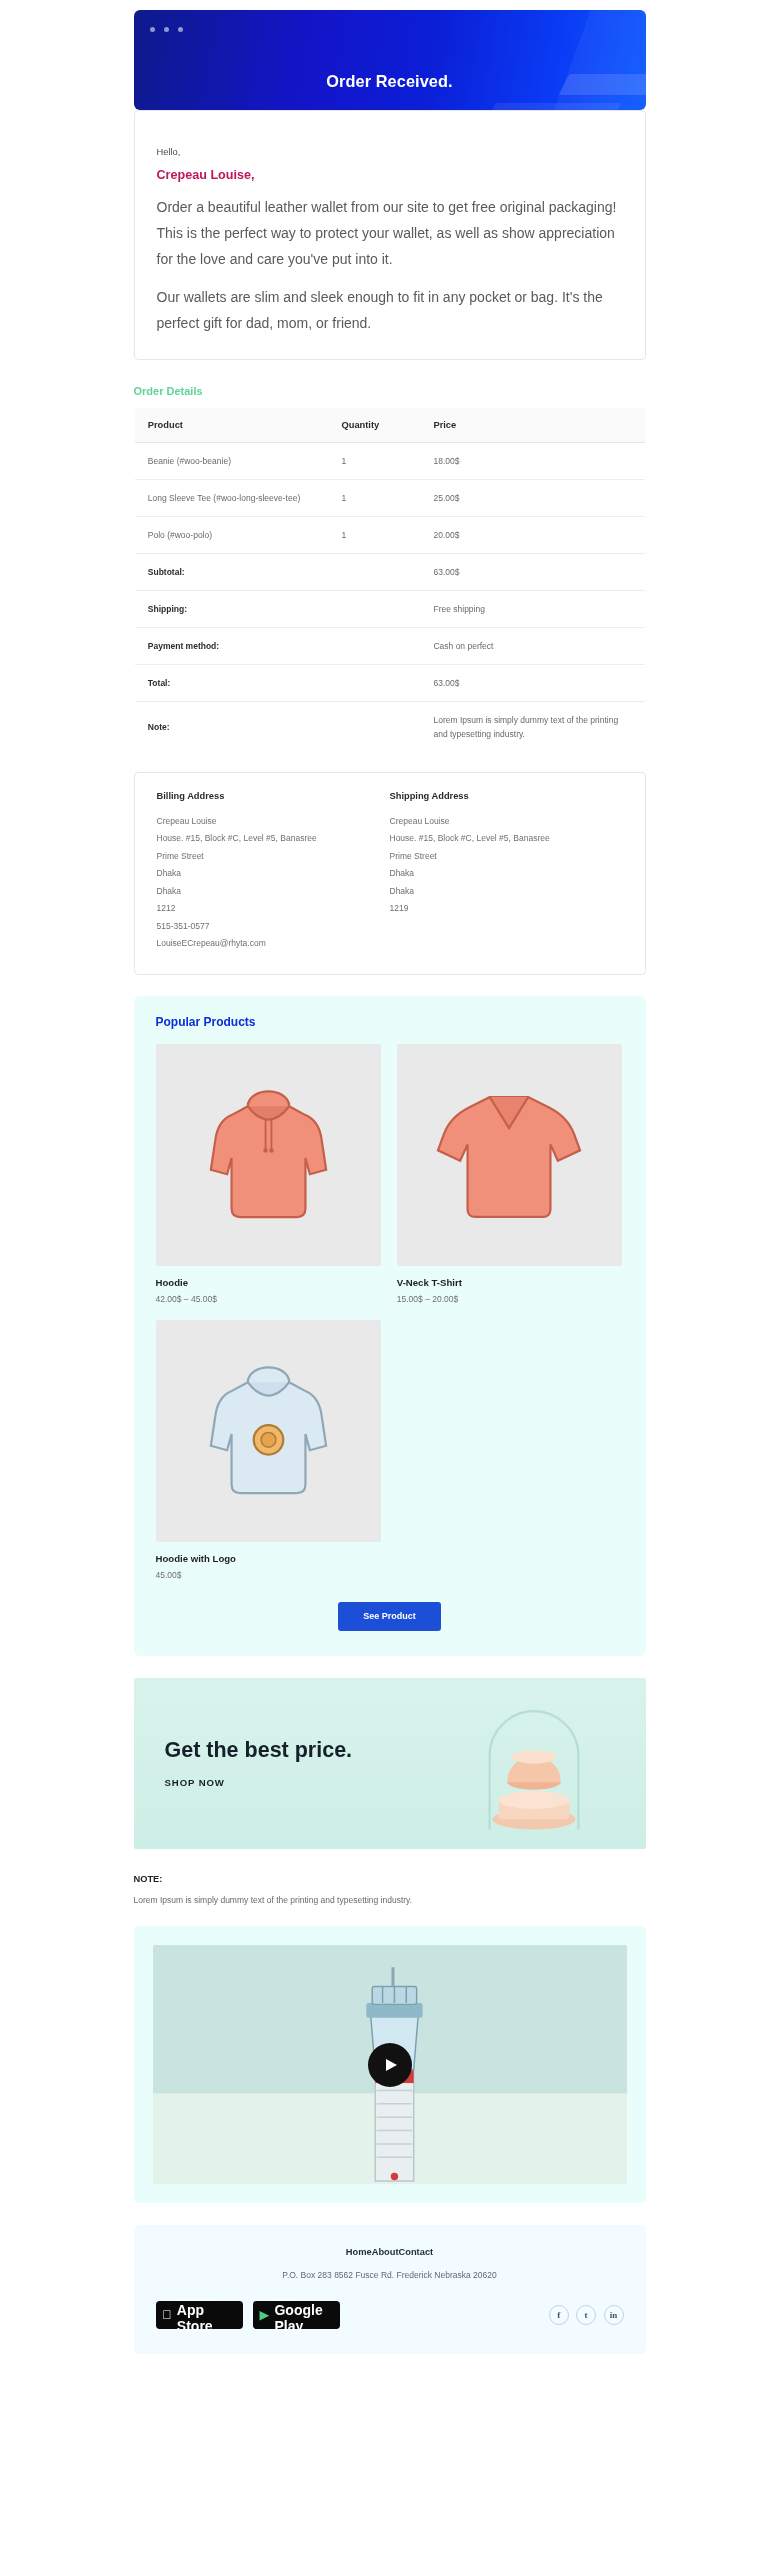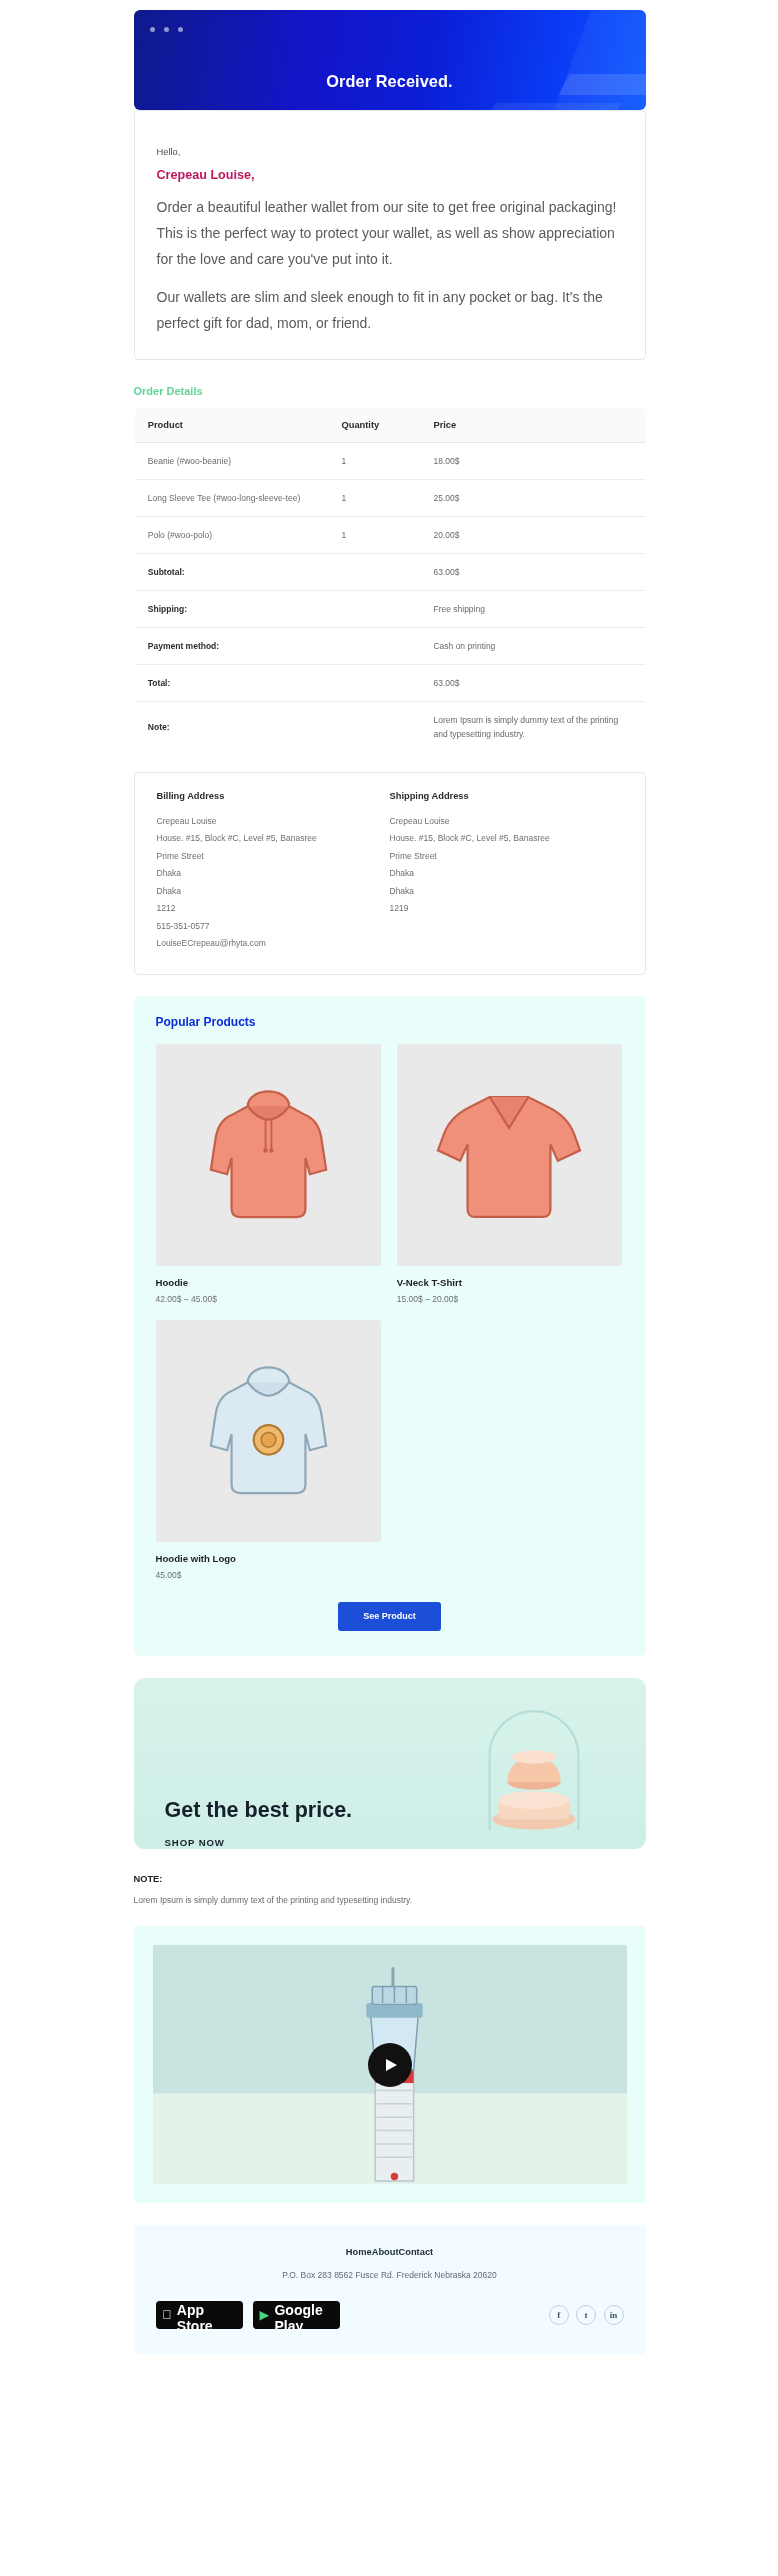--- a/index.html
+++ b/index.html
@@ -211,24 +211,24 @@
     border-radius: 3px;
     border: none;
     cursor: pointer;
     font-family: "Liberation Sans", sans-serif;
   }
 
   
   .promo {
     margin-top: 22px;
     height: 171px;
-    border-radius: 11px;
+    border-radius: 2px;
     background: linear-gradient(180deg, #d8f3ec 0%, #cdeee6 100%);
     display: flex;
-    align-items: flex-end;
+    align-items: center;
     overflow: hidden;
     position: relative;
   }
   .promo .txt { padding-left: 31px; width: 55%; }
   .promo .txt h3 {
     font-size: 21.5px;
     font-weight: bold;
     color: #16202a;
     line-height: 1.25;
   }
@@ -419,21 +419,21 @@
         <tr>
           <td class="label" colspan="2">Subtotal:</td>
           <td>63.00$</td>
         </tr>
         <tr>
           <td class="label" colspan="2">Shipping:</td>
           <td>Free shipping</td>
         </tr>
         <tr>
           <td class="label" colspan="2">Payment method:</td>
-          <td>Cash on printing</td>
+          <td>Cash on perfect</td>
         </tr>
         <tr>
           <td class="label" colspan="2">Total:</td>
           <td>63.00$</td>
         </tr>
         <tr>
           <td class="label" colspan="2">Note:</td>
           <td>Lorem Ipsum is simply dummy text of the printing and typesetting industry.</td>
         </tr>
       </tbody>

